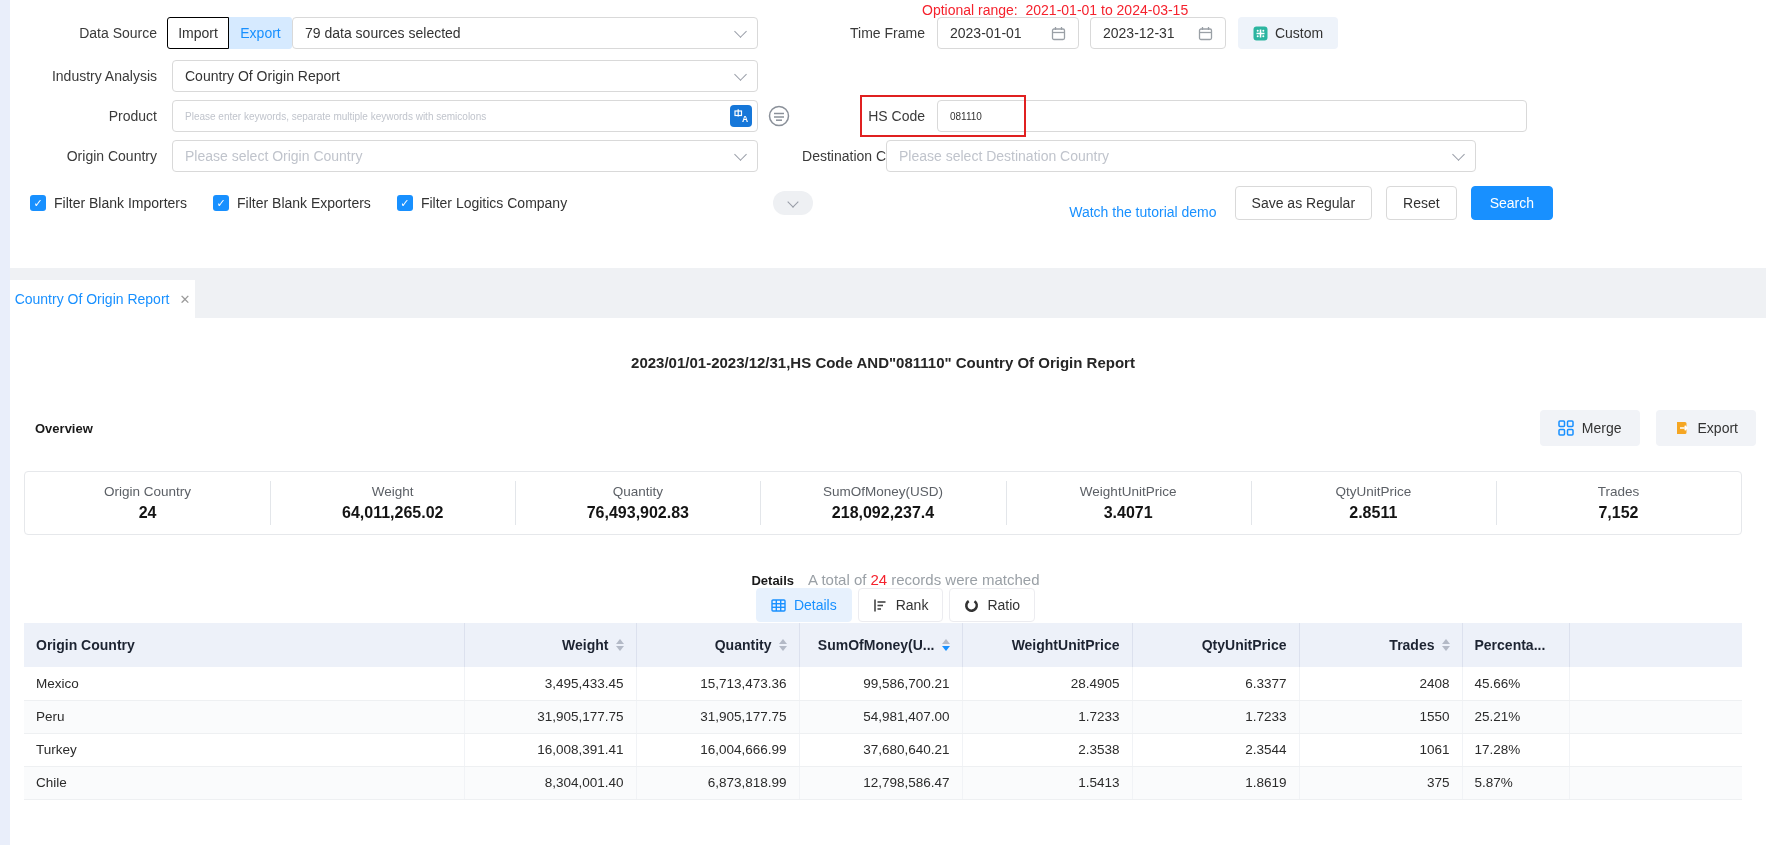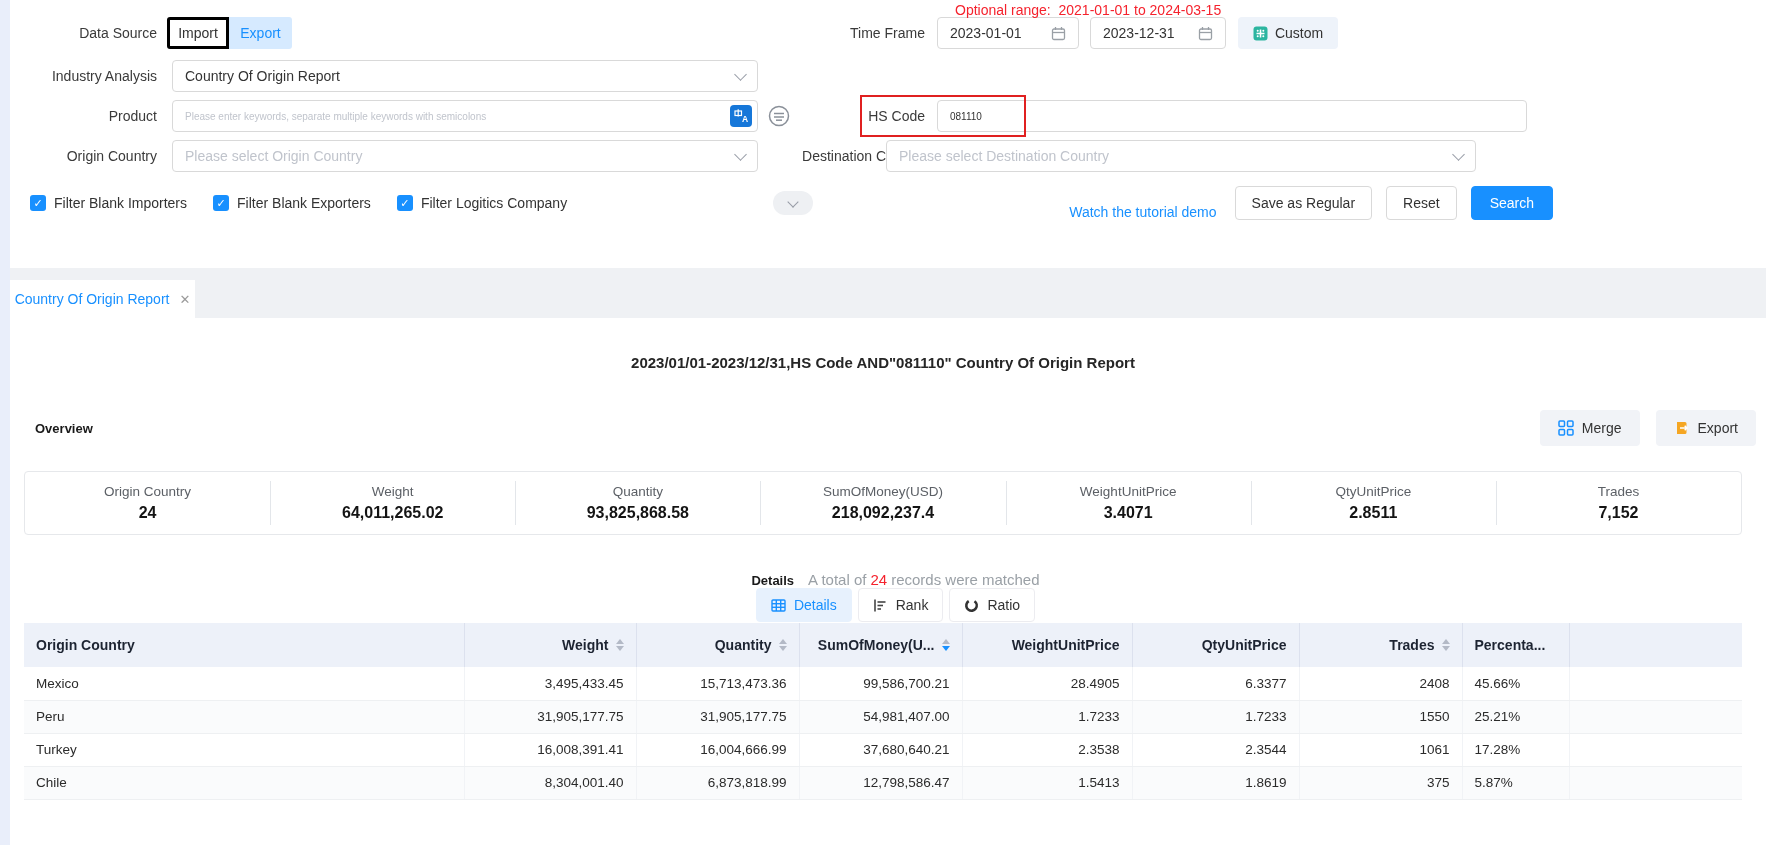--- a/index.html
+++ b/index.html
@@ -17,23 +17,23 @@
   .frow { position:absolute; left:0; height:32px; width:1766px; }
   .r1{top:17px;} .r2{top:60px;} .r3{top:100px;} .r4{top:140px;}
   .flabel { position:absolute; top:0; height:32px; line-height:32px; text-align:right; font-size:14px; color:#3a3a3a; }
   .lab-left { left:0; width:157px; }
   .lab-right { left:790px; width:135px; }
   .ctrl { position:absolute; top:0; height:32px; border:1px solid #d9d9d9; border-radius:4px; background:#fff; display:flex; align-items:center; padding:0 12px; font-size:14px; color:#333; }
   .ctrl .ph { color:#c0c4cc; }
   .ctrl .chev { margin-left:auto; }
   .chev { width:9px; height:9px; border-right:1.5px solid #979ca6; border-bottom:1.5px solid #979ca6; transform:rotate(45deg); display:inline-block; margin-top:-4px; flex:none; }
   .seg { position:absolute; left:167px; top:0; height:32px; display:flex; }
-  .seg-import { width:62px; height:32px; background:#fff; border:3px solid #000000; border-radius:3px 0 0 3px; display:flex; align-items:center; justify-content:center; font-size:14px; color:#333; }
+  .seg-import { width:62px; height:32px; background:#fff; border:1px solid #000000; border-radius:3px 0 0 3px; display:flex; align-items:center; justify-content:center; font-size:14px; color:#333; }
   .seg-export { width:63px; height:32px; background:#d6eaff; border:none; border-radius:0 3px 3px 0; display:flex; align-items:center; justify-content:center; font-size:14px; color:#1890ff; }
-  .optional-range { position:absolute; left:922px; top:2px; font-size:14px; color:#f5222d; z-index:3; white-space:pre;margin-left:33px; }
+  .optional-range { position:absolute; left:922px; top:2px; font-size:14px; color:#f5222d; z-index:3; white-space:pre; }
   input.txt { position:absolute; top:0; height:32px; border:1px solid #d9d9d9; border-radius:4px; font-size:10px; color:#333; padding:0 40px 0 12px; font-family:inherit; outline:none; }
   input.txt::placeholder { color:#c0c4cc; }
   .date-box { justify-content:flex-start; }
   .date-box .cal { margin-left:auto; }
   .btn-custom { position:absolute; left:1238px; top:0; width:100px; height:32px; background:#eef3fa; border-radius:4px; display:flex; align-items:center; justify-content:center; gap:7px; font-size:14px; color:#333; cursor:pointer; }
   .trans-icon { position:absolute; left:730px; top:5px; width:22px; height:22px; background:#1677d9; border-radius:4px; display:flex; align-items:center; justify-content:center; }
   .circ-icon { position:absolute; left:768px; top:5px; width:22px; height:22px; }
   .hs-annotation { position:absolute; left:860px; top:95px; width:166px; height:42px; border:2px solid #e02020; z-index:5; pointer-events:none; }
 
   .r5 { position:absolute; top:186px; left:0; width:1766px; height:34px; }
@@ -103,20 +103,24 @@
 
   <div class="fpanel">
     <div class="optional-range">Optional range:  2021-01-01 to 2024-03-15</div>
 
     <div class="frow r1">
       <div class="flabel lab-left">Data Source</div>
       <div class="seg">
         <div class="seg-import">Import</div>
         <div class="seg-export">Export</div>
       </div>
+      <div class="ctrl" style="left:292px; width:466px;">
+        <span>79 data sources selected</span>
+        <span class="chev"></span>
+      </div>
       <div class="flabel lab-right">Time Frame</div>
       <div class="ctrl date-box" style="left:937px; width:142px;">
         <span>2023-01-01</span>
         <svg class="cal" width="15" height="15" viewBox="0 0 15 15" fill="none" stroke="#9aa0a6" stroke-width="1.3">
             <rect x="1.5" y="3" width="12" height="10.5" rx="1.5"></rect>
             <line x1="1.5" y1="6.5" x2="13.5" y2="6.5"></line>
             <line x1="4.5" y1="1" x2="4.5" y2="4"></line>
             <line x1="10.5" y1="1" x2="10.5" y2="4"></line>
           </svg>
       </div>
@@ -249,21 +253,21 @@
       <div class="stat">
           <div class="stat-label">Origin Country</div>
           <div class="stat-value">24</div>
         </div>
       <div class="stat">
           <div class="stat-label">Weight</div>
           <div class="stat-value">64,011,265.02</div>
         </div>
       <div class="stat">
           <div class="stat-label">Quantity</div>
-          <div class="stat-value">93,825,868.58</div>
+          <div class="stat-value">76,493,902.83</div>
         </div>
       <div class="stat">
           <div class="stat-label">SumOfMoney(USD)</div>
           <div class="stat-value">218,092,237.4</div>
         </div>
       <div class="stat">
           <div class="stat-label">WeightUnitPrice</div>
           <div class="stat-value">3.4071</div>
         </div>
       <div class="stat">

